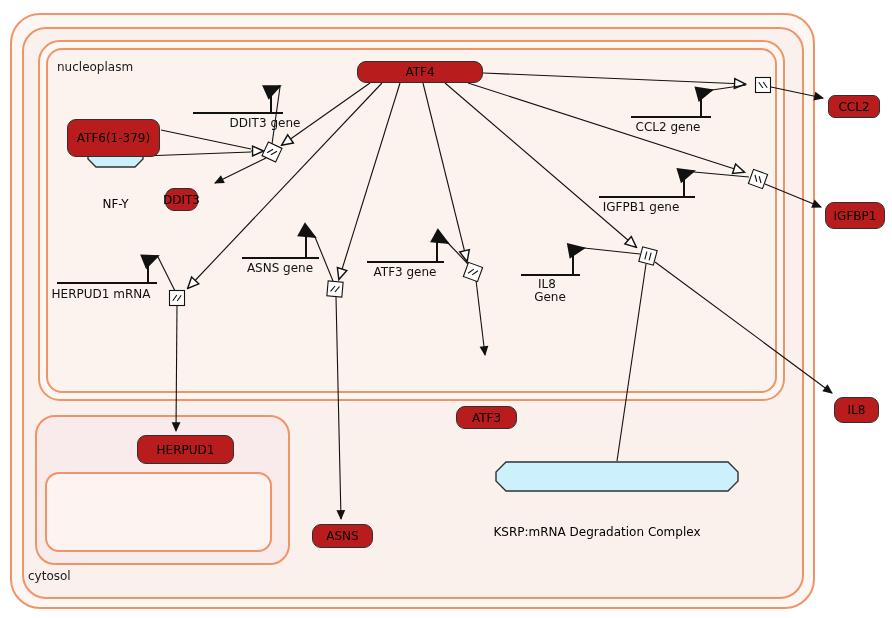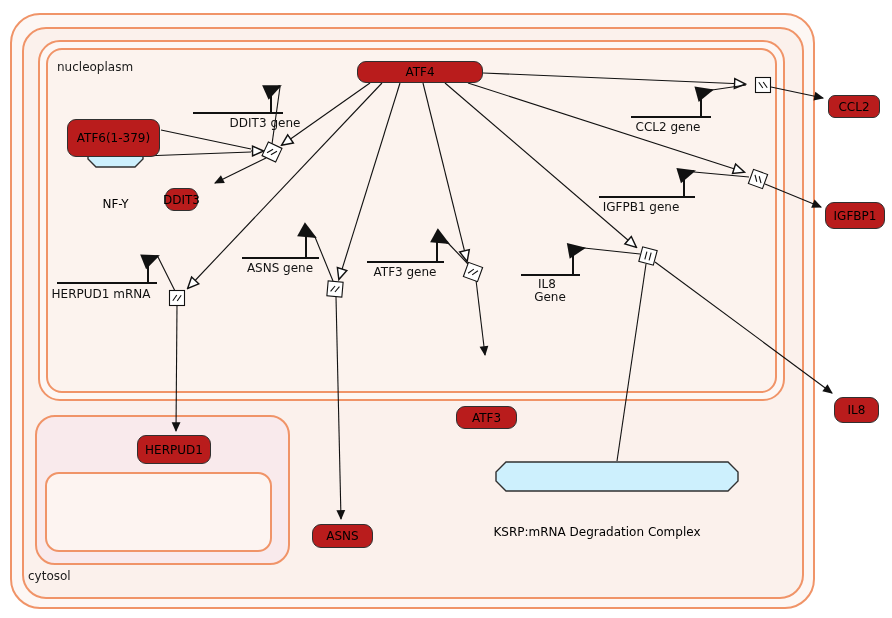--- a/index.html
+++ b/index.html
@@ -131,21 +131,21 @@
     <polygon points="506,462 728,462 738,472 738,481 728,491 506,491 496,481 496,472" fill="#cdf0fd" stroke="#303030" stroke-width="1.4"></polygon>
   </svg>
 
   <div class="entity" style="left:357px;top:61px;width:126px;height:22px;">ATF4</div>
   <div class="entity" style="left:67px;top:119px;width:93px;height:38px;">ATF6(1-379)</div>
   <div class="entity" style="left:165px;top:188px;width:33px;height:23px;">DDIT3</div>
   <div class="entity" style="left:828px;top:95px;width:52px;height:23px;border-radius:7px;">CCL2</div>
   <div class="entity" style="left:825px;top:202px;width:60px;height:27px;">IGFBP1</div>
   <div class="entity" style="left:834px;top:397px;width:45px;height:26px;">IL8</div>
   <div class="entity" style="left:456px;top:360px;width:61px;height:23px;margin-top:46px;">ATF3</div>
-  <div class="entity" style="left:137px;top:435px;width:74px;height:29px;">HERPUD1</div>
+  <div class="entity" style="left:137px;top:435px;width:97px;height:29px;">HERPUD1</div>
   <div class="entity" style="left:312px;top:524px;width:61px;height:24px;">ASNS</div>
   <div class="octext" style="left:88px;top:144px;width:55px;height:23px;">NF-Y</div>
   <div class="octext" style="left:476px;top:462px;width:242px;height:44px;">KSRP:mRNA Degradation Complex</div>
 
   <div class="genelabel" style="left:237px;top:116px;margin-left:28px;">DDIT3 gene</div>
   <div class="genelabel" style="left:668px;top:120px;">CCL2 gene</div>
   <div class="genelabel" style="left:641px;top:200px;">IGFPB1 gene</div>
   <div class="genelabel" style="left:280px;top:261px;">ASNS gene</div>
   <div class="genelabel" style="left:405px;top:265px;">ATF3 gene</div>
   <div class="genelabel" style="left:101px;top:287px;">HERPUD1 mRNA</div>

